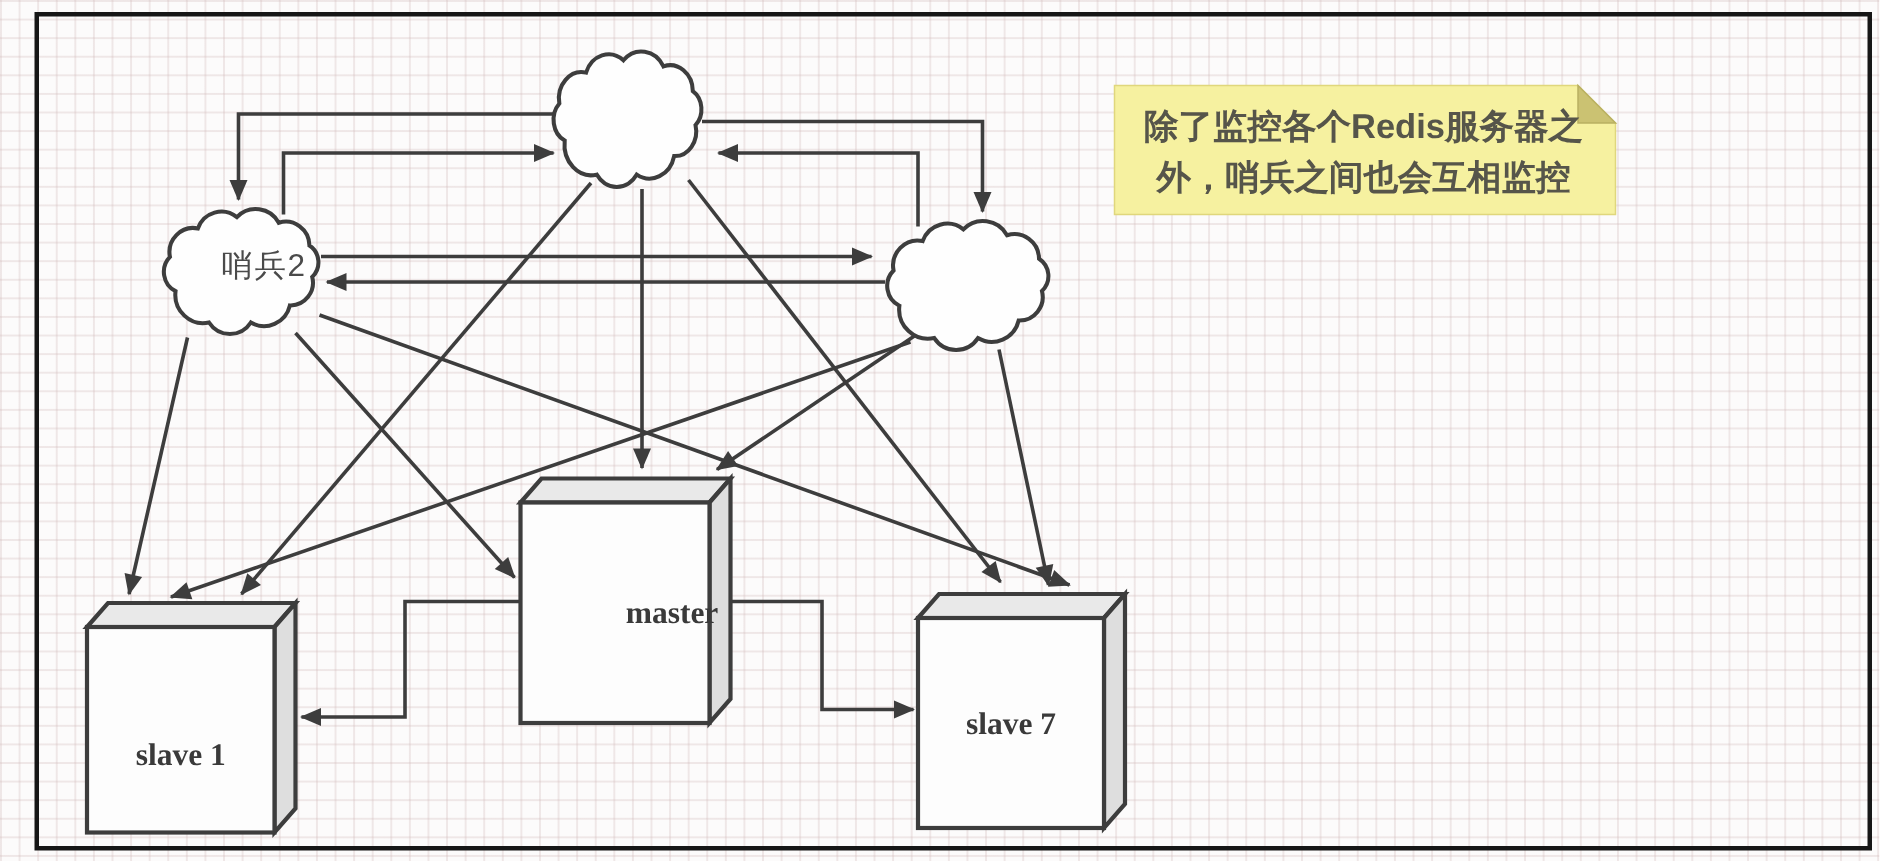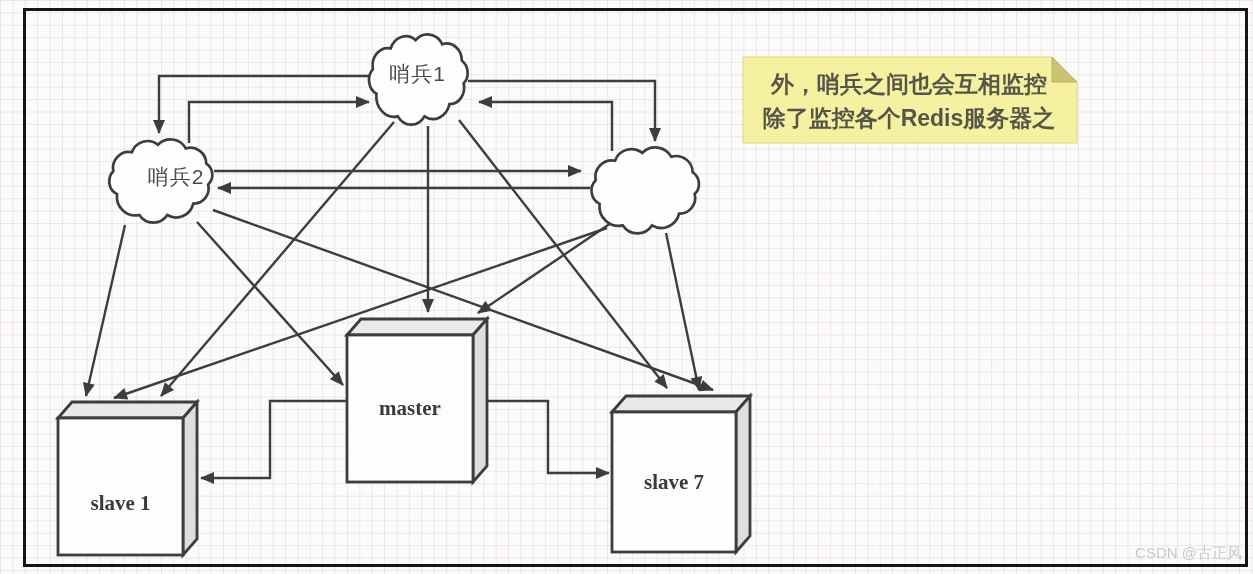--- a/index.html
+++ b/index.html
@@ -112,26 +112,24 @@
       <polygon class="box-side" points="736,412 750,396 750,536 736,552"></polygon>
       <rect class="box-front" x="612" y="412" width="124" height="140"></rect>
     </g>
 
     <g>
       <polygon class="note-body" points="743,57 1052,57 1077,82 1077,143 743,143"></polygon>
       <polygon class="note-fold" points="1052,57 1052,82 1077,82"></polygon>
     </g>
   </svg>
 
-  <div class="overlay cloud-label" style="left:364px;top:38px;width:107px;height:72px;">哨兵1</div>
   <div class="overlay cloud-label" style="left:120px;top:142px;width:112px;height:70px;">哨兵2</div>
 
-  <div class="overlay box-label" style="left:347px;top:335px;width:126px;height:147px;">master</div>
+  <div class="overlay box-label" style="left:347px;top:335px;width:126px;height:147px;padding-left:38px;">master</div>
   <div class="overlay box-label" style="left:58px;top:418px;width:125px;height:170px;">slave 1</div>
   <div class="overlay box-label" style="left:612px;top:412px;width:124px;height:140px;">slave 7</div>
 
   <div class="note-text">
+    <span>除了监控各个Redis服务器之</span>
     <span>外，哨兵之间也会互相监控</span>
-    <span>除了监控各个Redis服务器之</span>
   </div>
 
-  <div class="watermark">CSDN @古正风</div>
 </div>
 
 </body></html>

